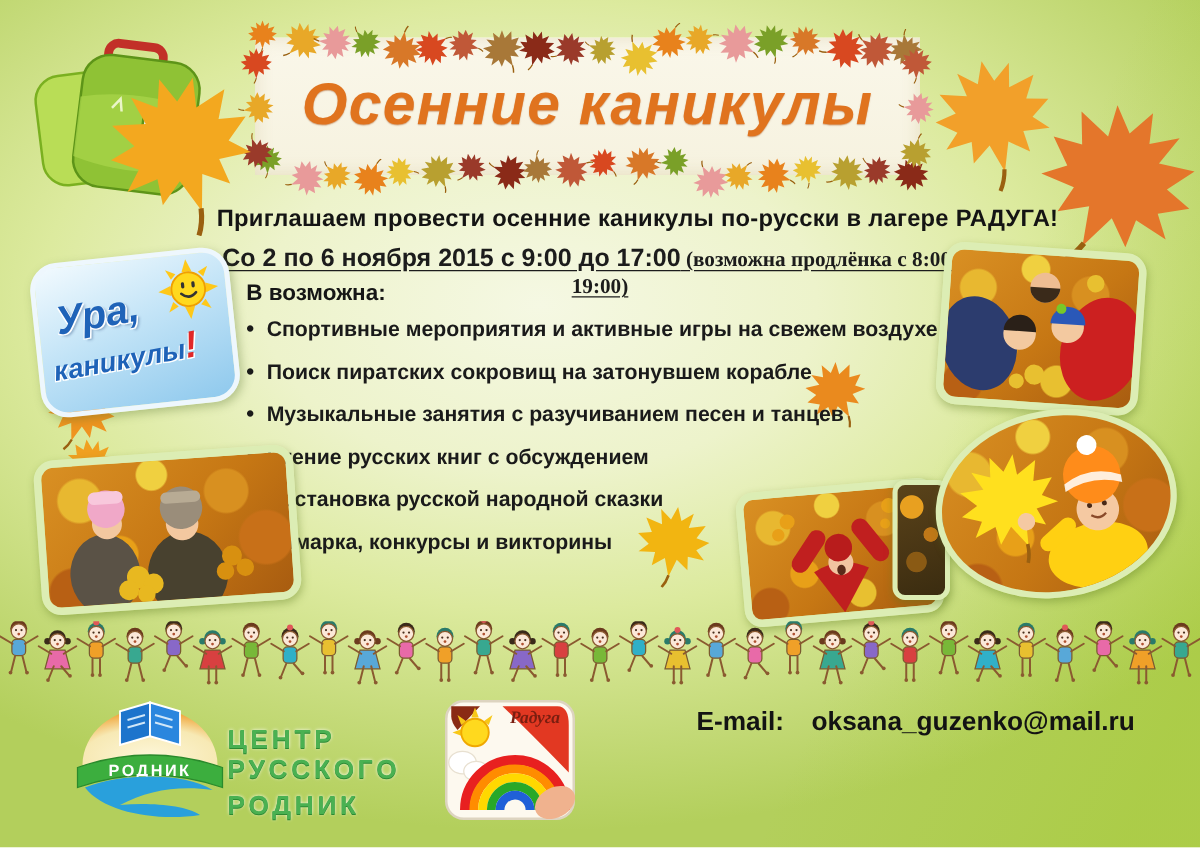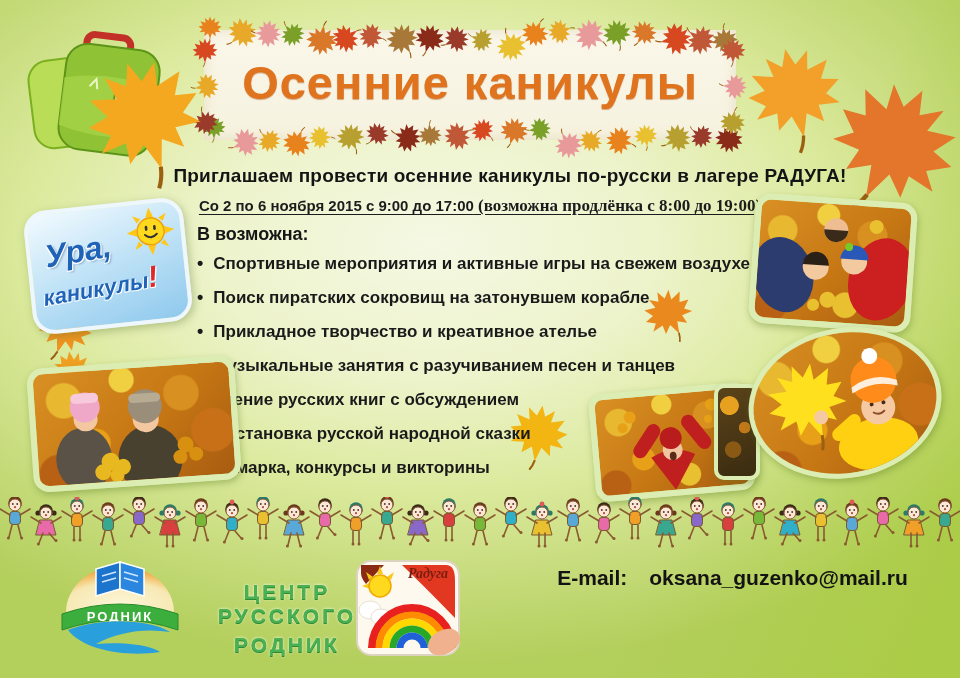--- a/index.html
+++ b/index.html
@@ -12,28 +12,28 @@
     background:
       linear-gradient(115deg, rgba(175,205,80,0) 72%, rgba(160,200,40,.38) 95%),
       radial-gradient(ellipse 72% 62% at 45% 36%, #f5f8e3 0%, #edf3cb 32%, #dcea9e 58%, #c4da78 82%, #b3cf5c 100%);
   }
   .leaf{position:absolute;pointer-events:none;}
   
   .banner{position:absolute;left:204px;top:30px;width:532px;height:110px;
     background:linear-gradient(180deg,#faf7ea 0%,#f6f2df 100%);
     box-shadow:inset 0 0 14px rgba(180,160,90,.25);}
   .banner-title{position:absolute;left:0;top:50%;width:100%;transform:translateY(-54%);
-    text-align:center;font-size:47px;font-weight:800;color:#e0731e;
+    text-align:center;font-size:47px;font-weight:800;font-style:italic;color:#e0731e;
     letter-spacing:1px;text-shadow:0 1px 1px rgba(160,70,10,.45);}
   
   .headline{position:absolute;left:130px;top:165px;width:760px;text-align:center;
     font-size:19px;font-weight:700;color:#141414;letter-spacing:.2px;}
   .schedule{position:absolute;left:160px;top:196px;width:640px;text-align:center;color:#1c1c1c;}
   .schedule .u{text-decoration:underline;text-underline-offset:3px;}
-  .schedule .b{font-size:15px;font-weight:700;}
+  .schedule .b{font-size:20px;font-weight:700;}
   .schedule .s{font-family:"Liberation Serif","DejaVu Serif",serif;font-size:17px;font-weight:700;}
   
   .program-heading{position:absolute;left:197px;top:224px;font-size:18px;font-weight:700;color:#161616;}
   .program{position:absolute;left:197px;top:254px;margin:0;padding:0;list-style:none;}
   .program li{font-size:17px;font-weight:700;color:#1a1a1a;margin-bottom:15px;line-height:18px;}
   .program li::before{content:"\2022\00a0\00a0";font-size:18px;}
   
   .badge{position:absolute;left:28px;top:204px;width:152px;height:116px;
     transform:rotate(-6deg);border-radius:22px;border:4px solid #eef7fd;
     background:linear-gradient(160deg,#f2fafe 0%,#c3e4f7 45%,#8fc9ed 100%);
@@ -57,21 +57,21 @@
     radial-gradient(circle at 10% 90%, #b86014 0 9%, transparent 10%),
     linear-gradient(135deg,#d99023 0%,#c67714 55%,#a85c10 100%);}
   .ph-dark{background:
     radial-gradient(circle at 30% 20%, #e8a020 0 12%, transparent 13%),
     radial-gradient(circle at 70% 45%, #c07818 0 10%, transparent 11%),
     radial-gradient(circle at 40% 70%, #8a5a14 0 12%, transparent 13%),
     linear-gradient(160deg,#5a431a 0%,#483514 60%,#3a2c10 100%);}
   
   .kids-border{position:absolute;left:0;top:497px;width:960px;height:64px;}
   
-  .center-text{position:absolute;left:182px;top:580px;width:210px;text-align:center;
+  .center-text{position:absolute;left:182px;top:580px;width:210px;
     font-weight:800;font-size:21px;letter-spacing:3px;color:#4ab152;
     text-shadow:0 1px 0 #2d8a33,0 0 3px rgba(255,255,255,.9);}
   .center-text .l2{margin-top:5px;}
   .contact{position:absolute;left:510px;top:558px;width:445px;text-align:center;color:#131313;}
   .contact-heading{font-size:17px;font-weight:700;letter-spacing:.5px;}
   .contact-line{font-size:21px;font-weight:700;margin-top:8px;}
   .contact-line .lab{margin-right:22px;}
   .svg-abs{position:absolute;}
 </style>
 </head>
@@ -270,21 +270,20 @@
 
   <div class="headline">Приглашаем провести осенние каникулы по-русски  в лагере  РАДУГА!</div>
   <div class="schedule">
     <span class="u"><span class="b">Со 2 по 6 ноября 2015  с 9:00 до 17:00</span><span class="s">  (возможна продлёнка с 8:00 до 19:00)</span></span>
   </div>
 
   <div class="program-heading">В возможна:</div>
   <ul class="program">
     <li>Спортивные мероприятия и активные игры на свежем воздухе</li>
     <li>Поиск пиратских сокровищ на затонувшем корабле</li>
-    <li>Прикладное творчество и креативное ателье</li>
     <li>Музыкальные занятия с разучиванием песен и танцев</li>
     <li>Чтение русских книг с обсуждением</li>
     <li>Постановка русской народной сказки</li>
     <li>Ярмарка, конкурсы и викторины</li>
   </ul>
 
   <div class="badge">
     <svg class="badge-sun" width="58" height="58" viewBox="0 0 58 58">
       <g transform="translate(30 26)">
         <g fill="#ffc818">

